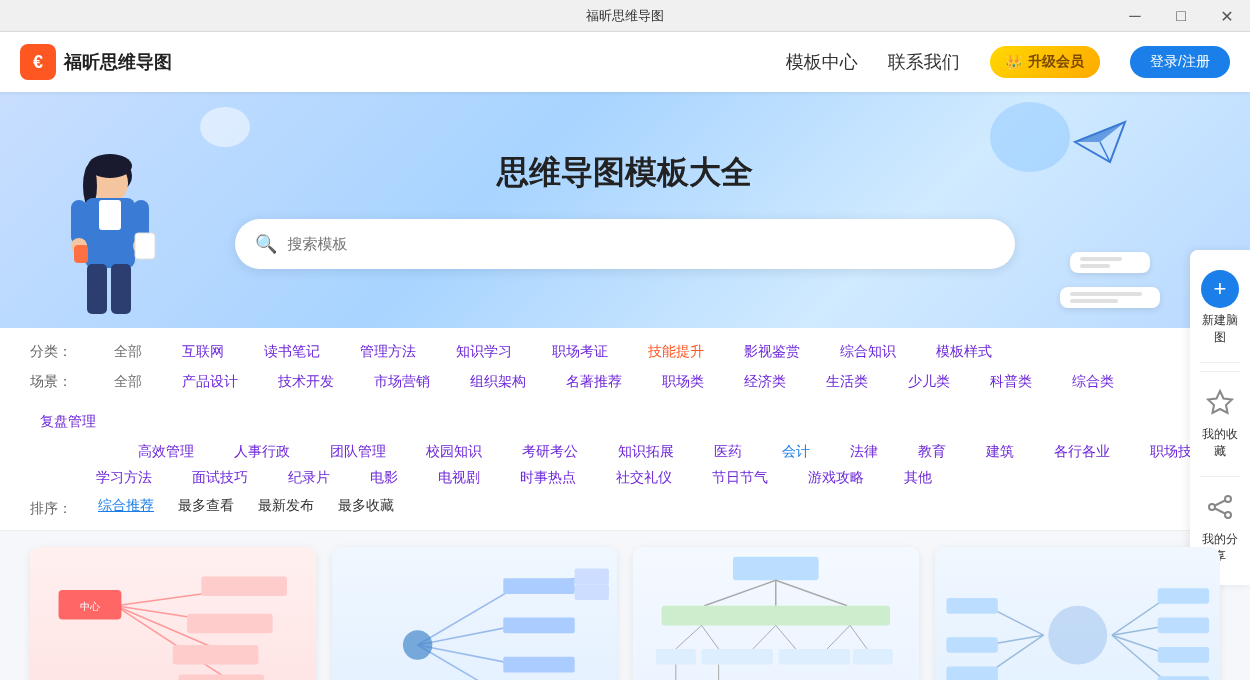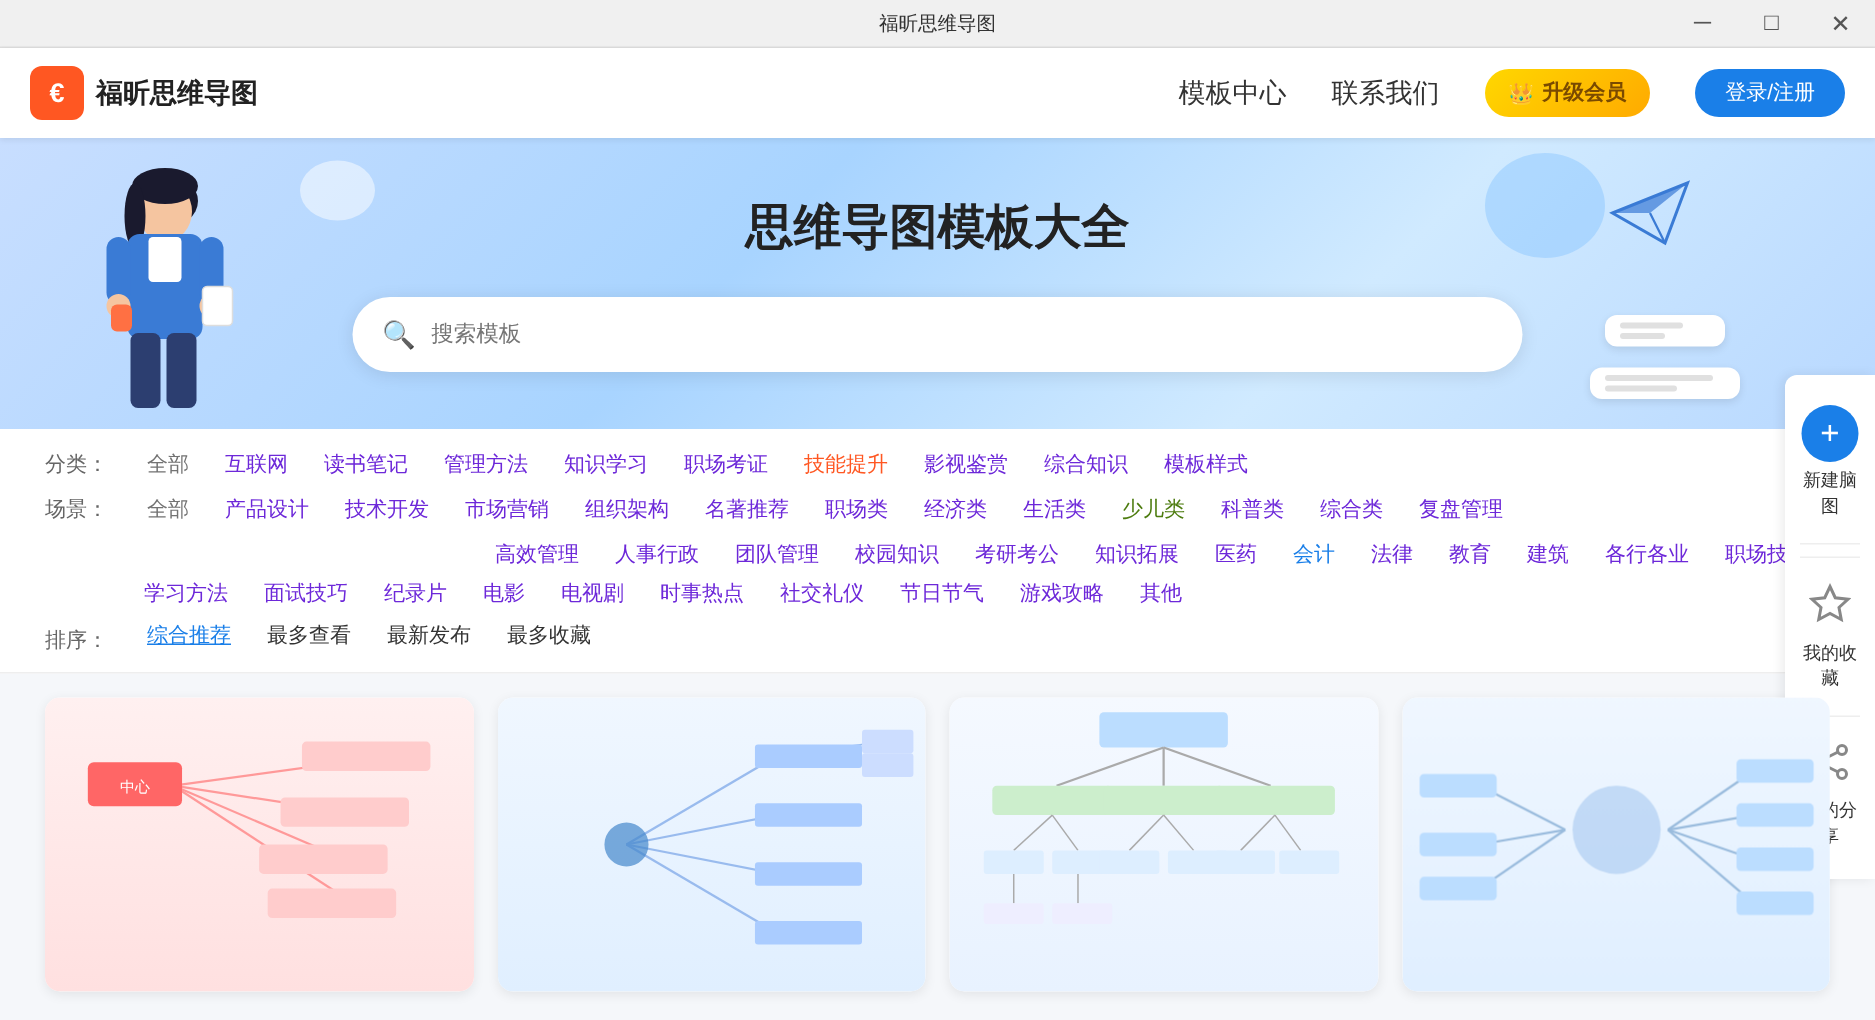--- a/index.html
+++ b/index.html
@@ -38,21 +38,21 @@
       display: flex; align-items: center; gap: 5px;
     }
     .login-btn {
       background: #1a7fe8; border: none; border-radius: 20px;
       padding: 7px 20px; font-size: 14px; color: white; cursor: pointer;
       font-weight: 400;
     }
 
     
     .banner {
-      width: 100%; height: 194px;
+      width: 100%; height: 236px;
       background: linear-gradient(135deg, #c8deff 0%, #a8d4ff 40%, #d0eaff 70%, #b8d8ff 100%);
       position: relative; overflow: hidden;
       display: flex; flex-direction: column; align-items: center; justify-content: center;
     }
     .banner-title { font-size: 32px; font-weight: 600; color: #222; margin-bottom: 24px; }
     .search-bar {
       width: 780px; height: 50px; background: white; border-radius: 25px;
       display: flex; align-items: center; padding: 0 20px; gap: 10px;
       box-shadow: 0 2px 12px rgba(0,0,0,0.1);
     }
@@ -73,31 +73,31 @@
       width: 50px; height: 40px; border-radius: 50%;
       background: rgba(255,255,255,0.5);
     }
 
     
     .filter-area {
       background: white; padding: 12px 30px;
       border-bottom: 1px solid #eee;
     }
     .filter-row {
-      display: flex; align-items: center; gap: 0; margin-bottom: 6px; flex-wrap: wrap;
+      display: flex; align-items: center; gap: 16px; margin-bottom: 6px; flex-wrap: wrap;
     }
     .filter-label { font-size: 14px; color: #666; margin-right: 16px; min-width: 40px; }
     .filter-tag {
       font-size: 14px; color: #6d28d9; cursor: pointer; padding: 3px 10px;
       border-radius: 4px; margin-right: 4px;
     }
     .filter-tag.active { color: #737373; }
     .filter-tag.active-blue { color: #1a7fe8; }
     .filter-tag.red { color: #ff5722; }
-    .filter-tag.orange { color: #4d7c0f; }
+    .filter-tag.orange { color: #6d28d9; }
 
     .sort-row { display: flex; align-items: flex-end; gap: 0; margin-top: 4px; }
     .sort-tag {
       font-size: 14px; cursor: pointer; padding: 3px 10px;
       border-radius: 4px; margin-right: 4px;
     }
     .sort-tag.active { color: #1a7fe8; text-decoration: underline; }
     .sort-tag.normal { color: #333; }
 
     

